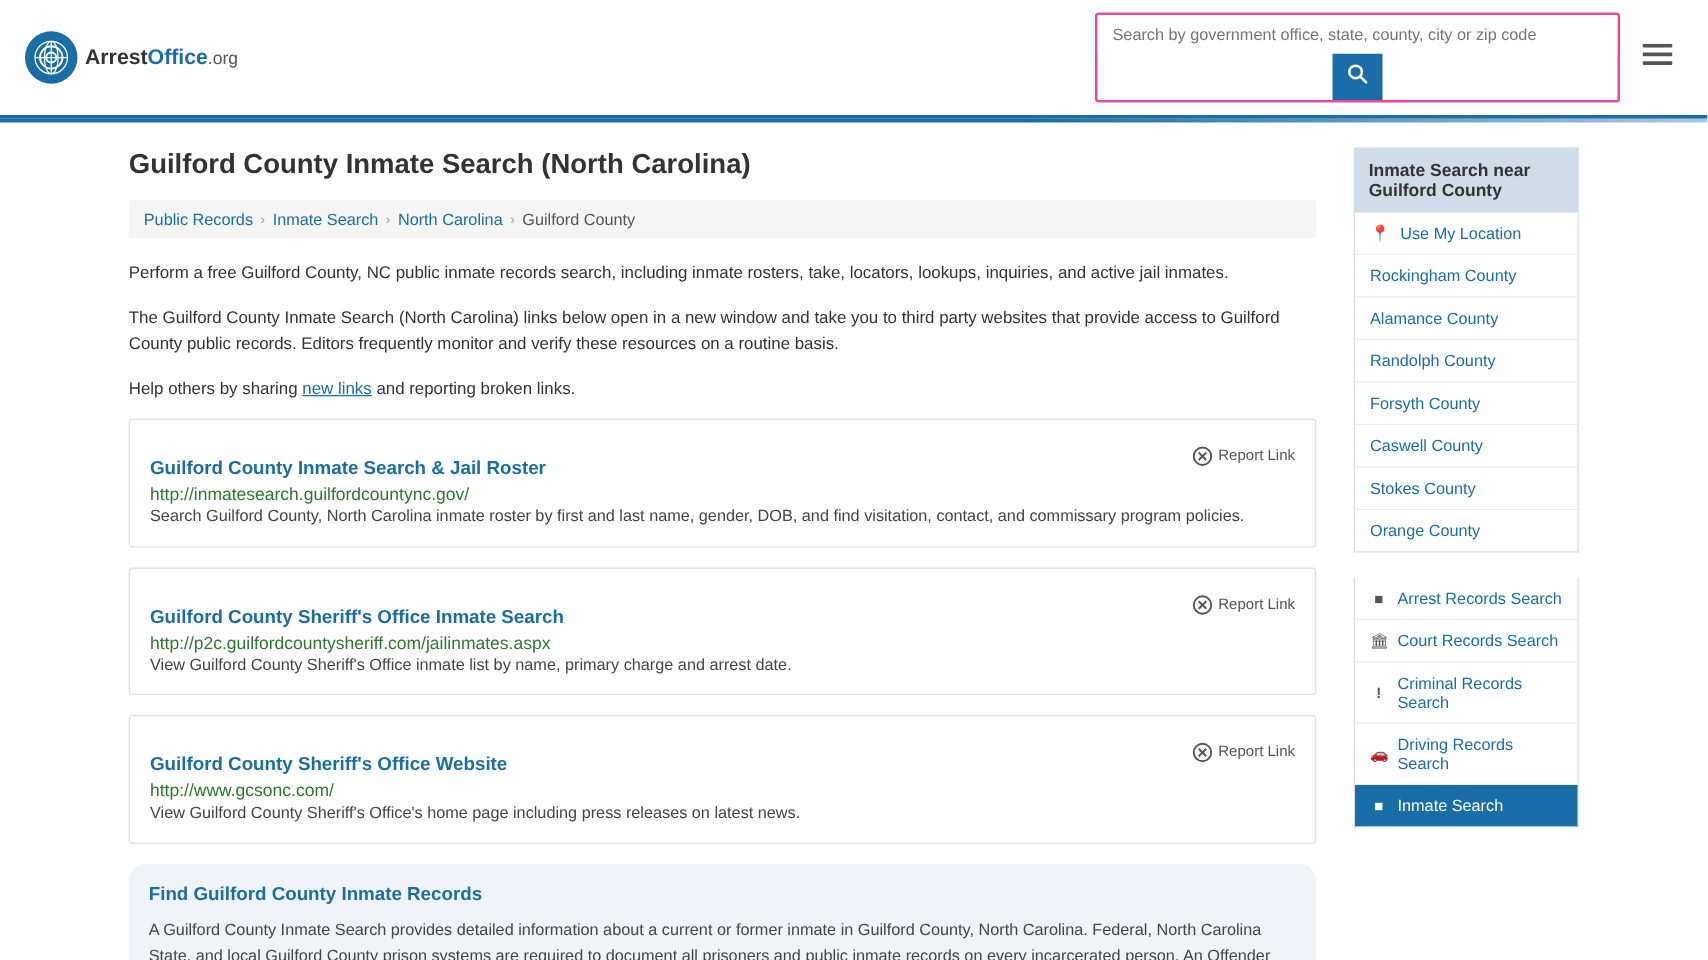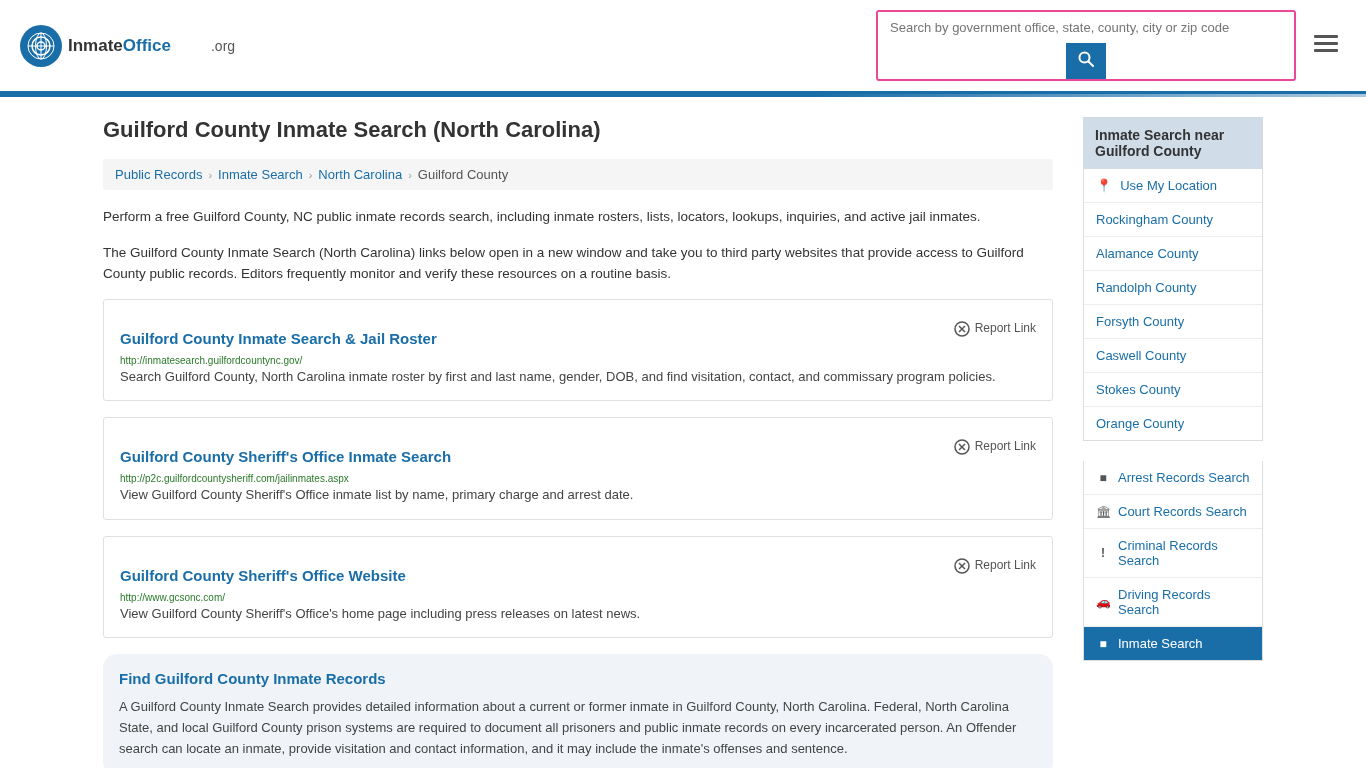--- a/index.html
+++ b/index.html
@@ -148,21 +148,21 @@
       cursor: pointer;
       border: none;
       background: none;
       padding: 0;
     }
     .report-icon {
       font-size: 14px;
     }
     .result-url {
       color: #2a7a2a;
-      font-size: 10px;
+      font-size: 14px;
       margin-bottom: 6px;
       text-decoration: none;
       cursor: pointer;
     }
     .result-desc {
       font-size: 13px;
       color: #444;
       line-height: 1.5;
     }
 
@@ -267,21 +267,21 @@
       <svg width="28" height="28" viewBox="0 0 28 28">
         <circle cx="14" cy="14" r="13" fill="#1a6ea8" stroke="#fff" stroke-width="1"></circle>
         <circle cx="14" cy="14" r="9" fill="none" stroke="#fff" stroke-width="1.5"></circle>
         <circle cx="14" cy="14" r="4" fill="none" stroke="#fff" stroke-width="1.5"></circle>
         <line x1="14" y1="1" x2="14" y2="27" stroke="#fff" stroke-width="1"></line>
         <line x1="1" y1="14" x2="27" y2="14" stroke="#fff" stroke-width="1"></line>
         <ellipse cx="14" cy="14" rx="5.5" ry="13" fill="none" stroke="#fff" stroke-width="1"></ellipse>
       </svg>
     </div>
     <div>
-      <span style="font-size:17px;font-weight:bold;color:#333;">Inmate</span><span style="font-size:17px;font-weight:bold;color:#1a6ea8;">Office</span><span style="font-size:14px;color:#555;margin-left:40px;">.org</span>
+      <span style="font-size:17px;font-weight:bold;color:#333;">Arrest</span><span style="font-size:17px;font-weight:bold;color:#1a6ea8;">Office</span><span style="font-size:14px;color:#555;">.org</span>
     </div>
   </div>
   <div class="header-right">
     <div class="search-bar">
       <input type="text" placeholder="Search by government office, state, county, city or zip code" style="">
       <button>
         <svg width="16" height="16" viewBox="0 0 16 16" fill="white">
           <circle cx="6.5" cy="6.5" r="5" fill="none" stroke="white" stroke-width="2"></circle>
           <line x1="10.5" y1="10.5" x2="15" y2="15" stroke="white" stroke-width="2" stroke-linecap="round"></line>
         </svg>
@@ -307,22 +307,25 @@
     <nav class="breadcrumb">
       <a href="#">Public Records</a>
       <span class="breadcrumb-sep">›</span>
       <a href="#">Inmate Search</a>
       <span class="breadcrumb-sep">›</span>
       <a href="#">North Carolina</a>
       <span class="breadcrumb-sep">›</span>
       <span>Guilford County</span>
     </nav>
 
-    <p class="description-para">Perform a free Guilford County, NC public inmate records search, including inmate rosters, lists, locators, lookups, inquiries, and active jail inmates.</p>
+    <p class="description-para">Perform a free Guilford County, NC public inmate records search, including inmate rosters, take, locators, lookups, inquiries, and active jail inmates.</p>
     <p class="description-para">The Guilford County Inmate Search (North Carolina) links below open in a new window and take you to third party websites that provide access to Guilford County public records. Editors frequently monitor and verify these resources on a routine basis.</p>
+    <p class="description-para">
+      <span>Help others by sharing </span><a href="#">new links</a><span> and reporting broken links.</span>
+    </p>
 
     <div class="result-item">
       <div class="result-title-row">
         <a class="result-title" href="#">Guilford County Inmate Search &amp; Jail Roster</a>
         <button class="report-link-btn">
           <span class="report-icon">
             <svg width="16" height="16" viewBox="0 0 16 16" fill="none" stroke="#555" stroke-width="1.5">
               <circle cx="8" cy="8" r="7"></circle>
               <line x1="5" y1="5" x2="11" y2="11" stroke="#555" stroke-width="1.5"></line>
               <line x1="11" y1="5" x2="5" y2="11" stroke="#555" stroke-width="1.5"></line>

